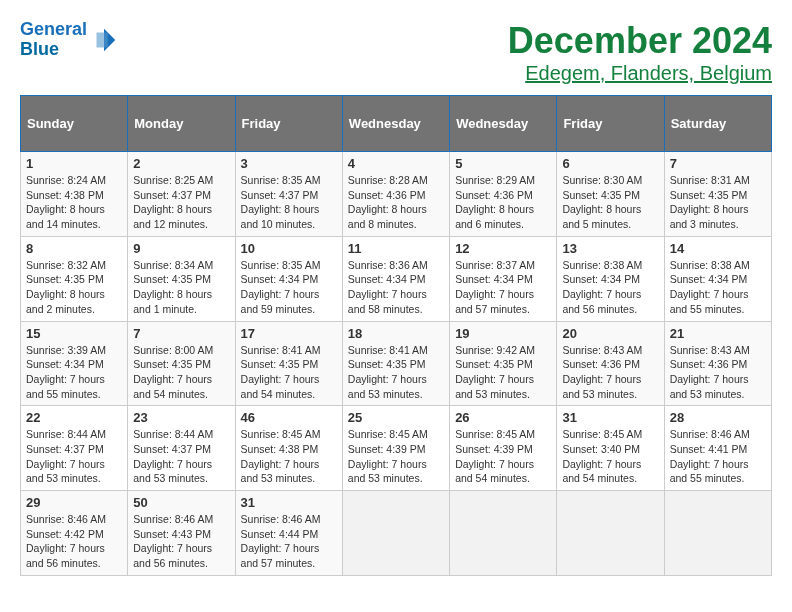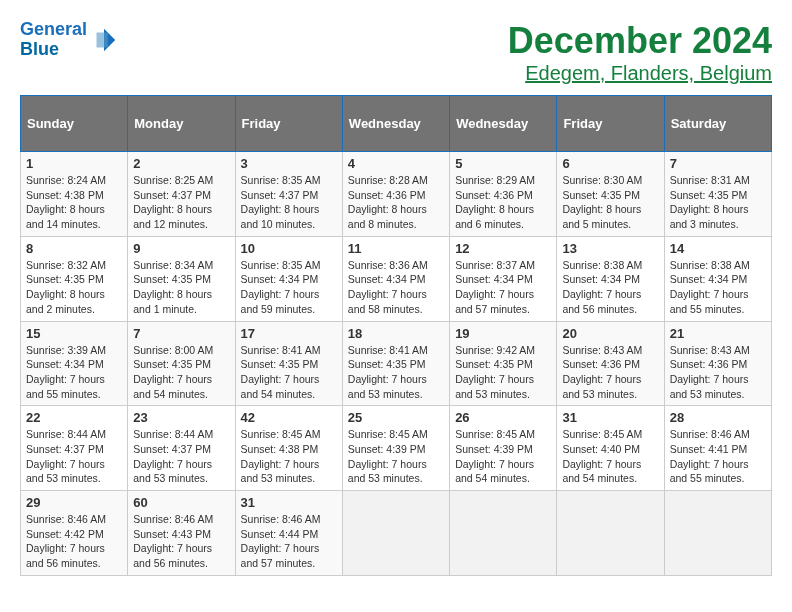--- a/index.html
+++ b/index.html
@@ -260,59 +260,59 @@
           <div class="day-info">Sunset: 4:37 PM</div>
           <div class="day-info">Daylight: 7 hours and 53 minutes.</div>
         </td>
         <td>
           <span class="day-num">23</span>
           <div class="day-info">Sunrise: 8:44 AM</div>
           <div class="day-info">Sunset: 4:37 PM</div>
           <div class="day-info">Daylight: 7 hours and 53 minutes.</div>
         </td>
         <td>
-          <span class="day-num">42</span>
+          <span class="day-num">46</span>
           <div class="day-info">Sunrise: 8:45 AM</div>
           <div class="day-info">Sunset: 4:38 PM</div>
           <div class="day-info">Daylight: 7 hours and 53 minutes.</div>
         </td>
         <td>
           <span class="day-num">25</span>
           <div class="day-info">Sunrise: 8:45 AM</div>
           <div class="day-info">Sunset: 4:39 PM</div>
           <div class="day-info">Daylight: 7 hours and 53 minutes.</div>
         </td>
         <td>
           <span class="day-num">26</span>
           <div class="day-info">Sunrise: 8:45 AM</div>
           <div class="day-info">Sunset: 4:39 PM</div>
           <div class="day-info">Daylight: 7 hours and 54 minutes.</div>
         </td>
         <td>
           <span class="day-num">31</span>
           <div class="day-info">Sunrise: 8:45 AM</div>
-          <div class="day-info">Sunset: 4:40 PM</div>
+          <div class="day-info">Sunset: 3:40 PM</div>
           <div class="day-info">Daylight: 7 hours and 54 minutes.</div>
         </td>
         <td>
           <span class="day-num">28</span>
           <div class="day-info">Sunrise: 8:46 AM</div>
           <div class="day-info">Sunset: 4:41 PM</div>
           <div class="day-info">Daylight: 7 hours and 55 minutes.</div>
         </td>
       </tr>
       <tr>
         <td>
           <span class="day-num">29</span>
           <div class="day-info">Sunrise: 8:46 AM</div>
           <div class="day-info">Sunset: 4:42 PM</div>
           <div class="day-info">Daylight: 7 hours and 56 minutes.</div>
         </td>
         <td>
-          <span class="day-num">60</span>
+          <span class="day-num">50</span>
           <div class="day-info">Sunrise: 8:46 AM</div>
           <div class="day-info">Sunset: 4:43 PM</div>
           <div class="day-info">Daylight: 7 hours and 56 minutes.</div>
         </td>
         <td>
           <span class="day-num">31</span>
           <div class="day-info">Sunrise: 8:46 AM</div>
           <div class="day-info">Sunset: 4:44 PM</div>
           <div class="day-info">Daylight: 7 hours and 57 minutes.</div>
         </td>

